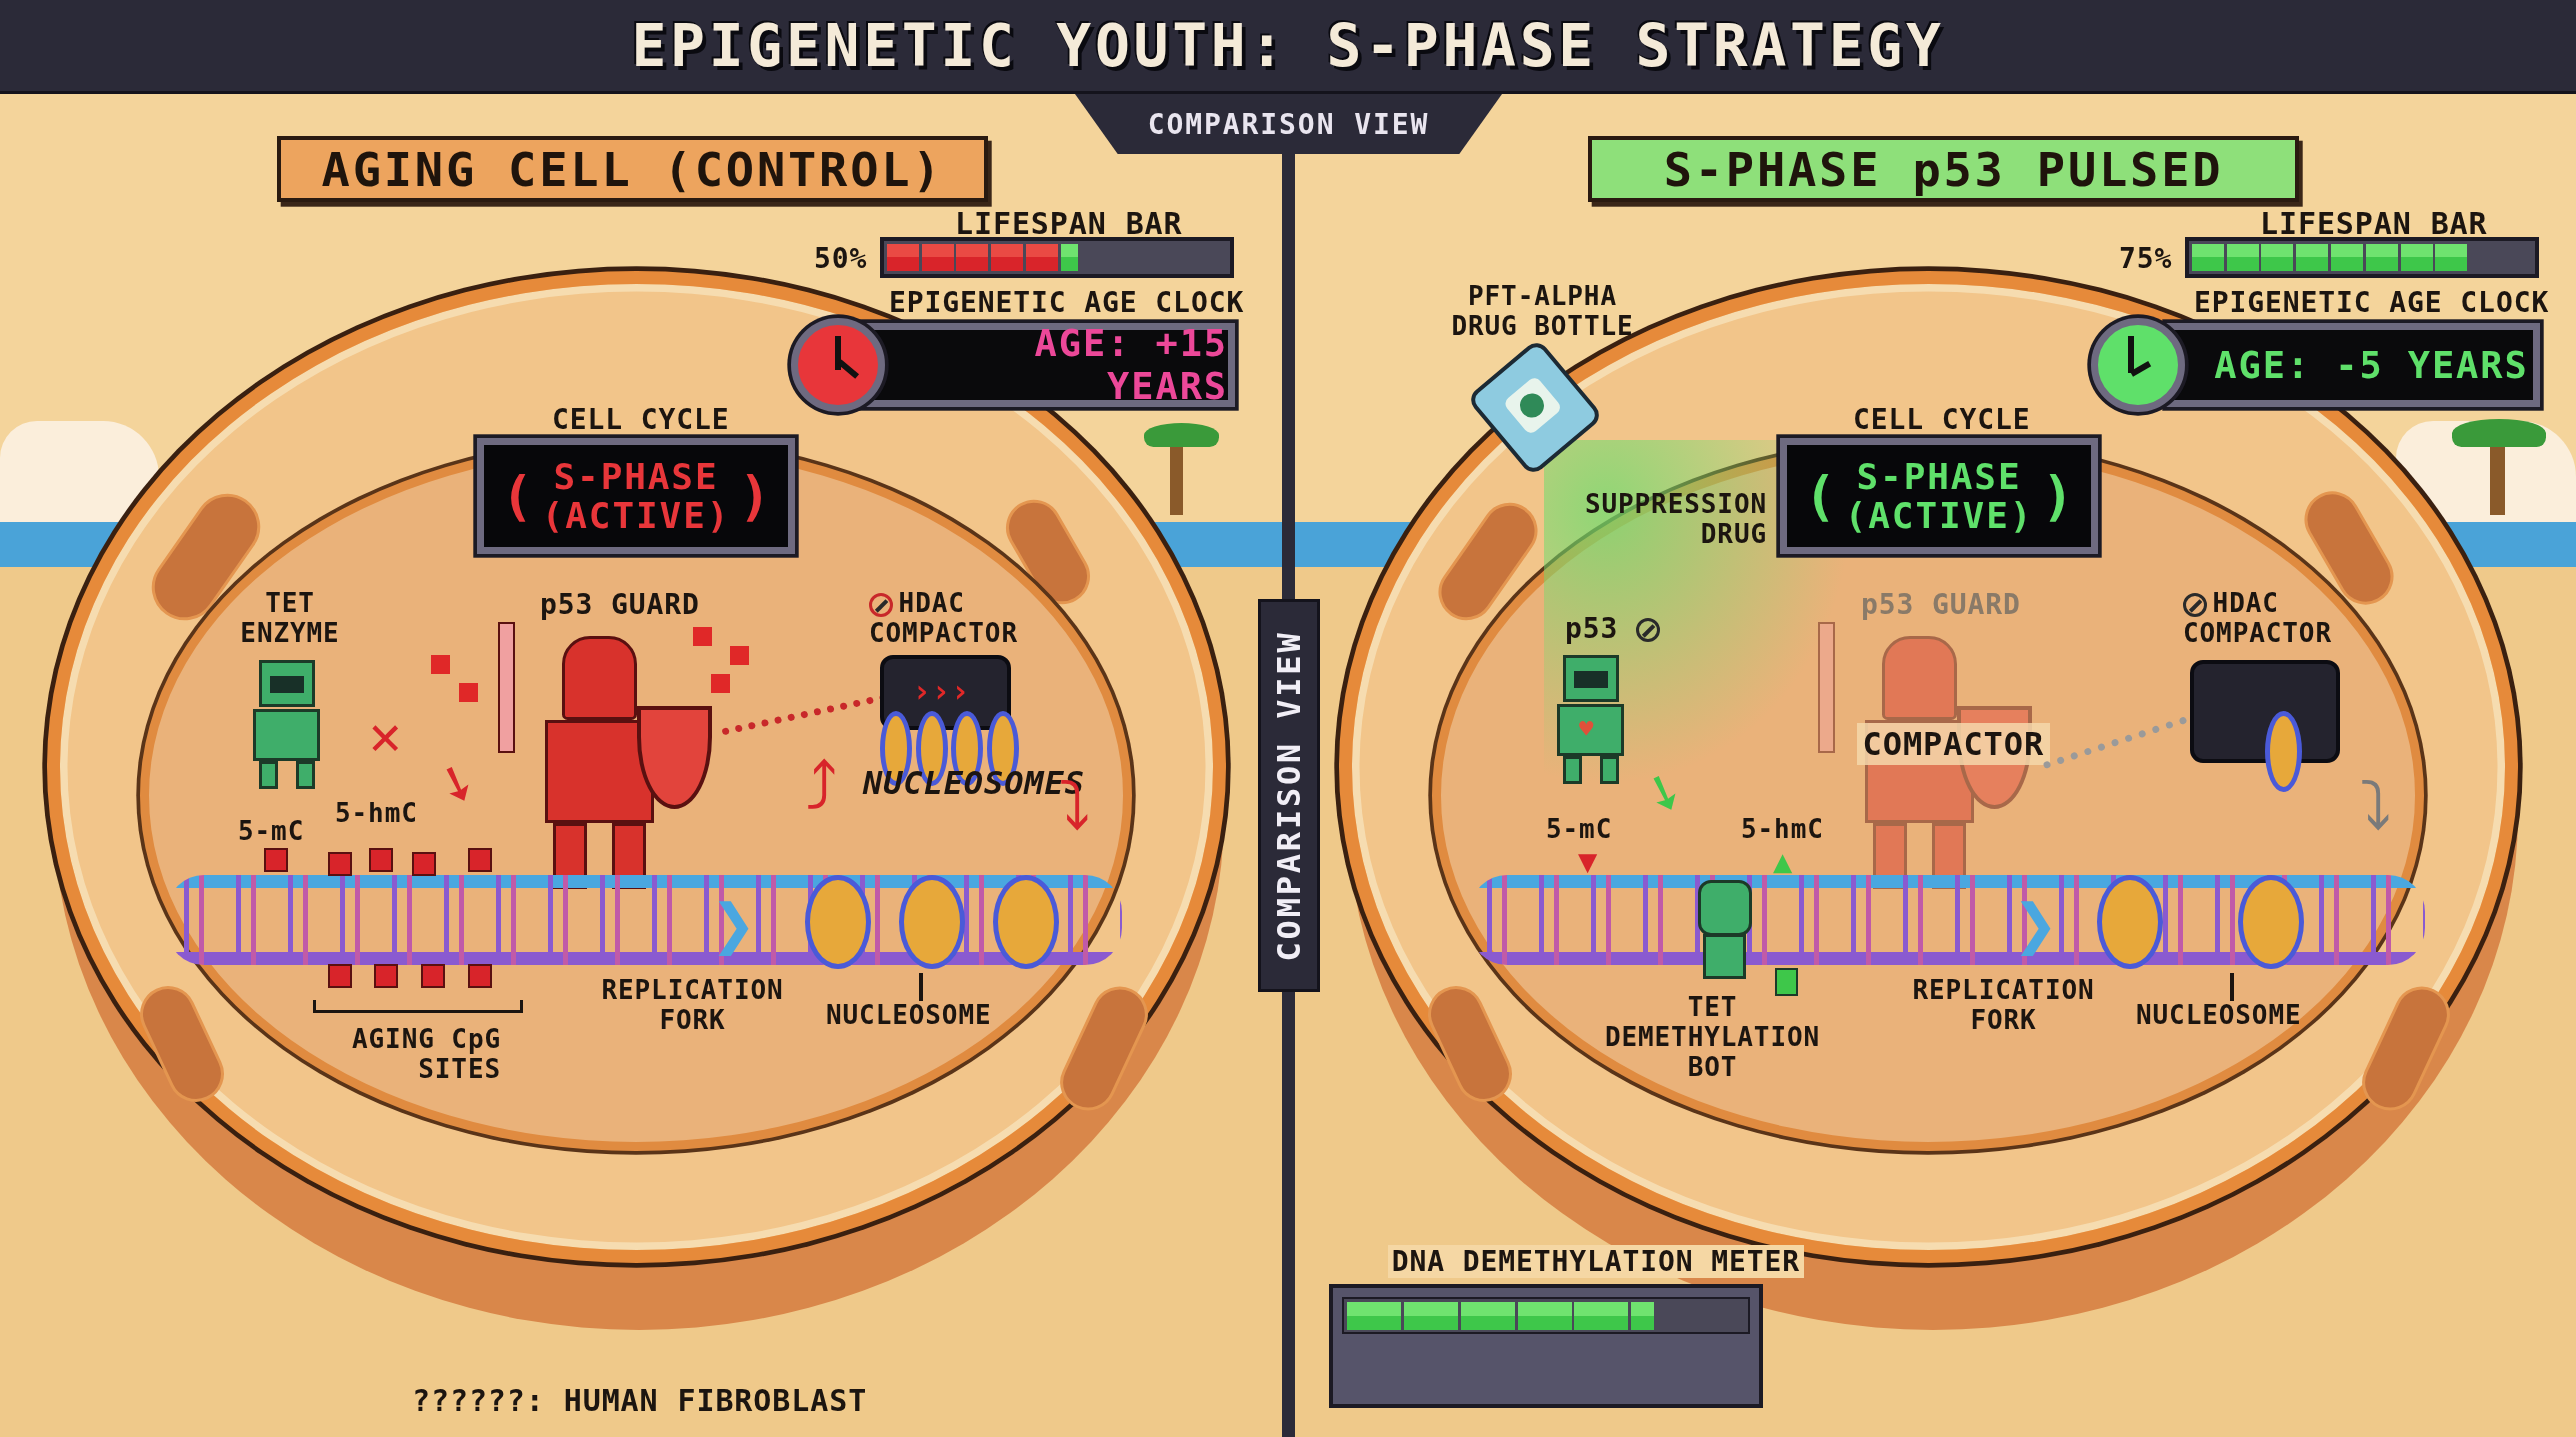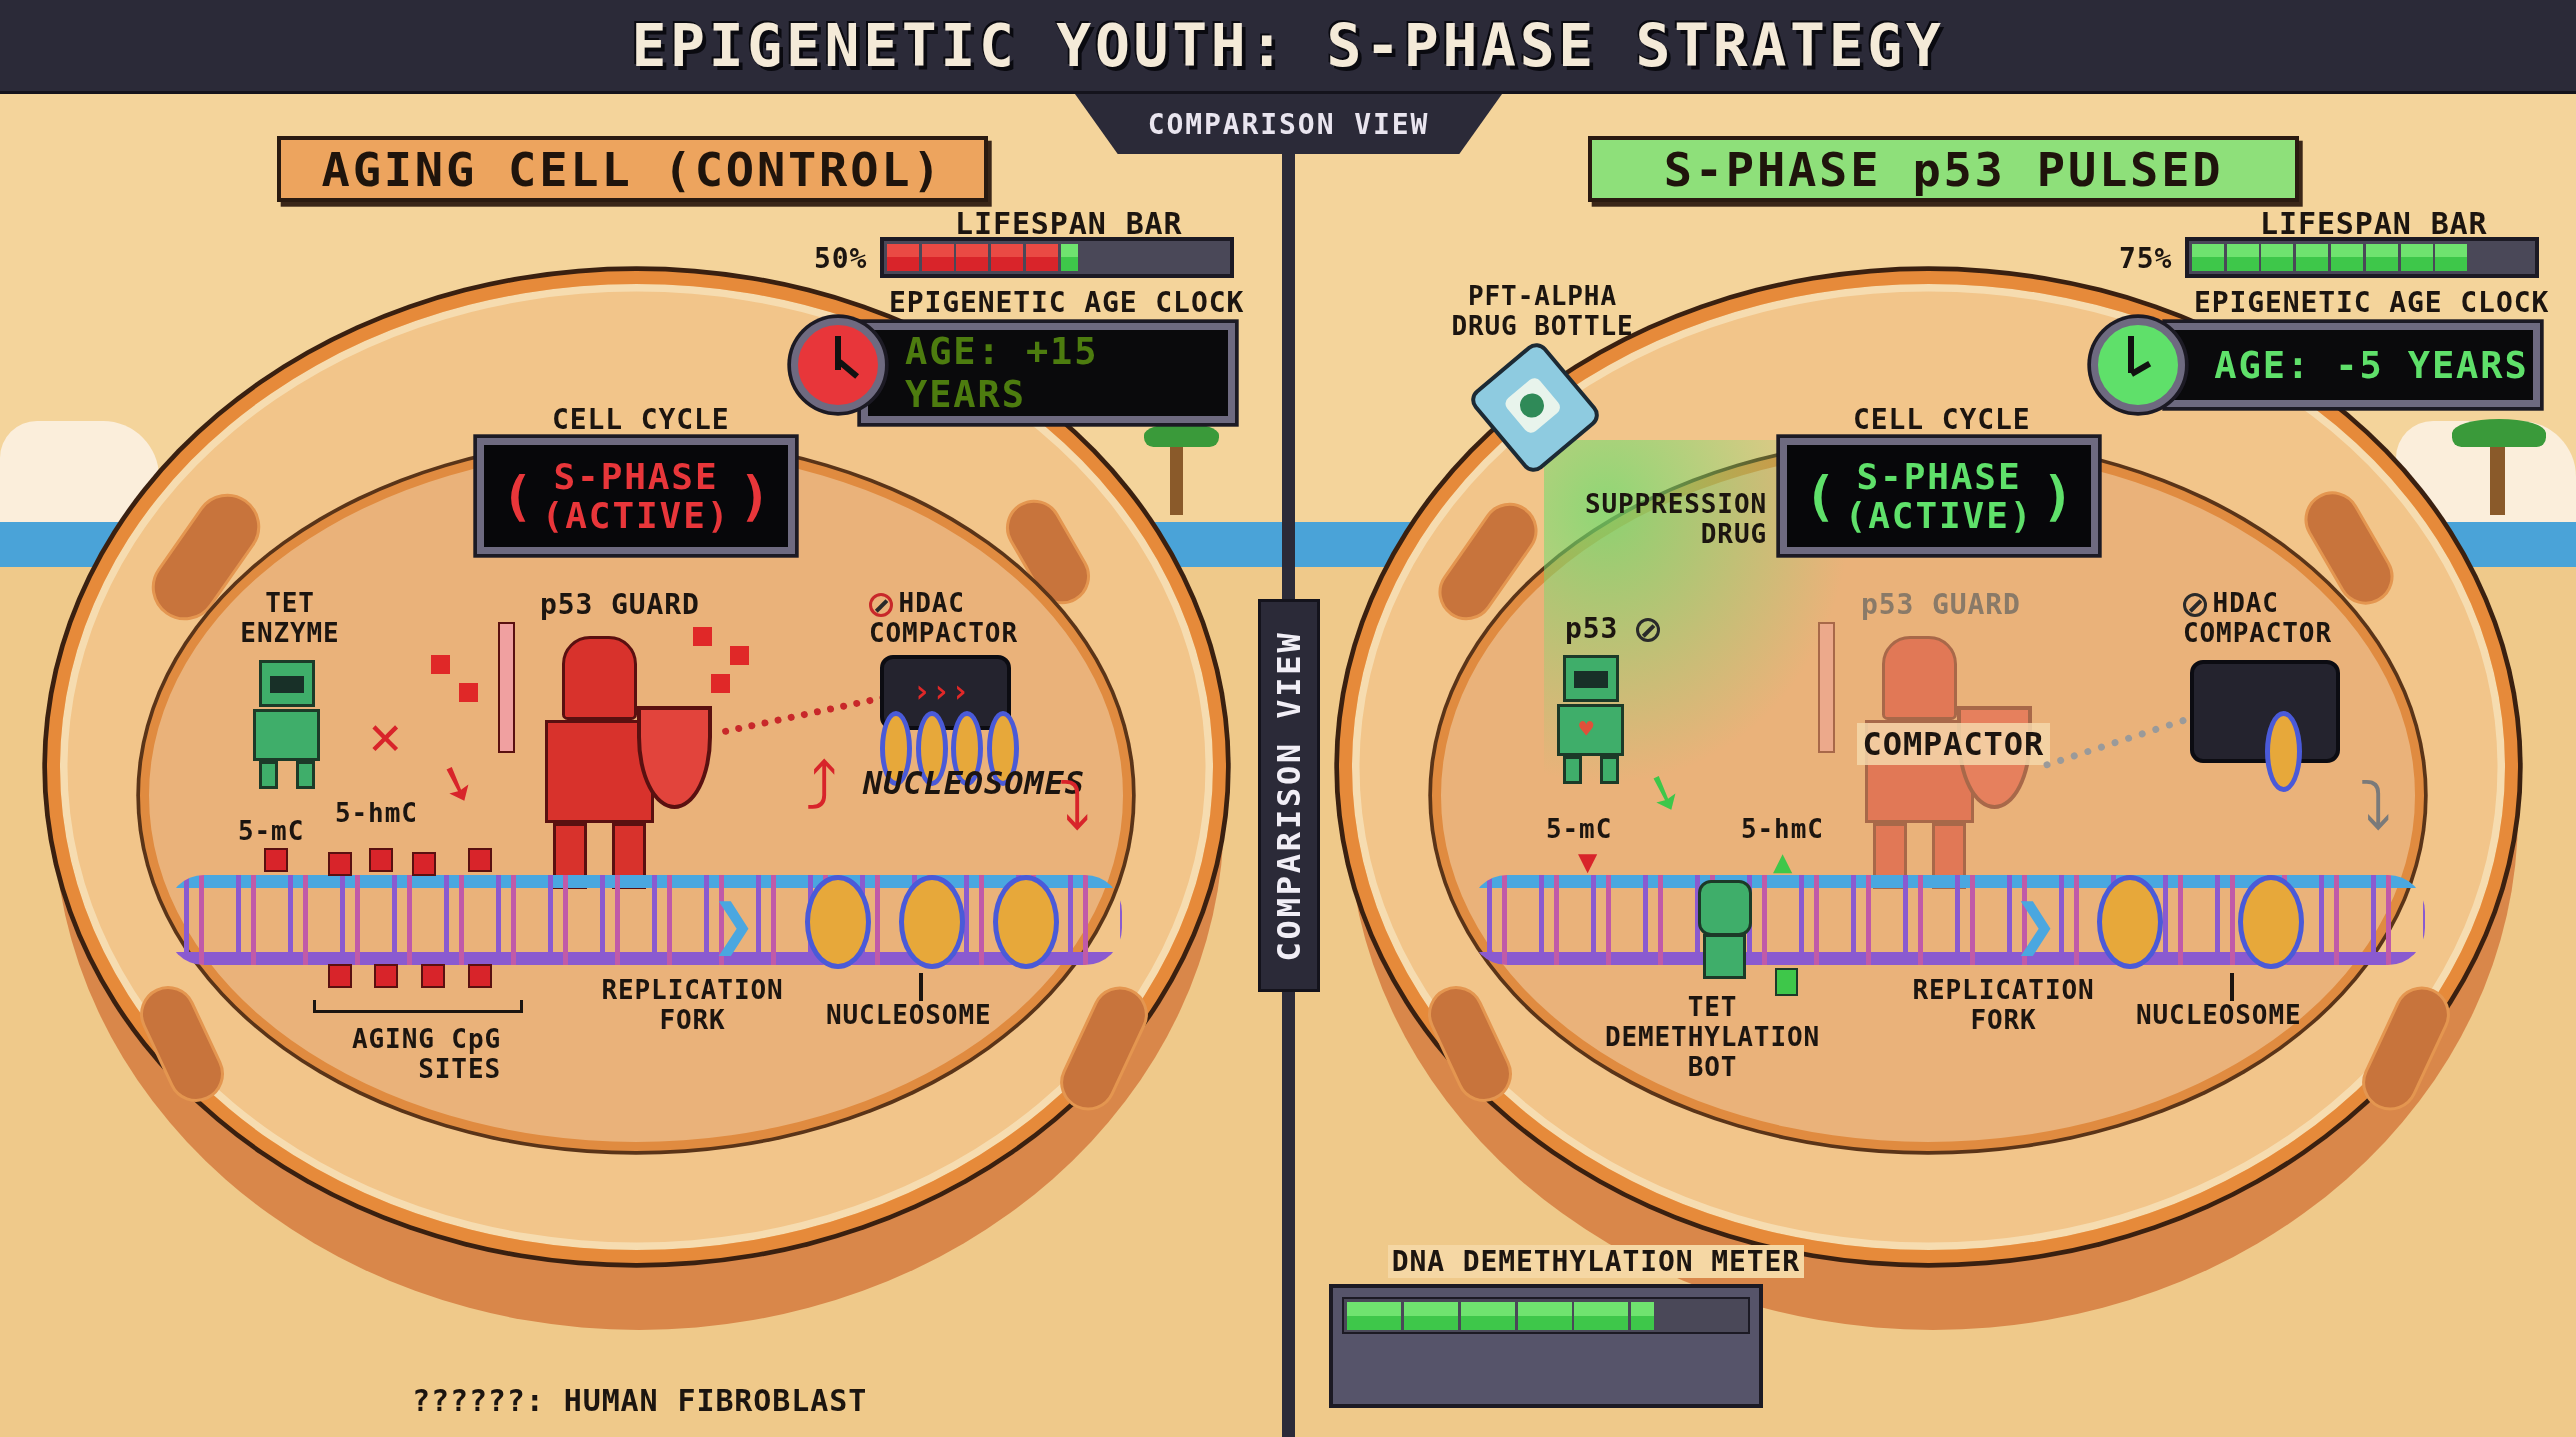--- a/index.html
+++ b/index.html
@@ -175,21 +175,21 @@
   <div class="seg red" style="width:32px;"></div>
   <div class="seg red" style="width:32px;"></div>
   <div class="seg red" style="width:32px;"></div>
   <div class="seg red" style="width:32px;"></div>
   <div class="seg red" style="width:32px;"></div>
   <div class="seg green" style="width:17px;"></div>
   <div class="seg empty"></div>
 </div>
 
 <div class="abs lbl" style="left:889px;top:286px;font-size:28px;">EPIGENETIC AGE CLOCK</div>
-<div class="abs clock-panel" style="left:861px;top:323px;width:374px;height:100px;color:#4d7c0f;">
+<div class="abs clock-panel" style="left:861px;top:323px;width:374px;height:84px;color:#ec4899;text-align:right;">
   <span style="margin-left:37px;">AGE: +15 YEARS</span>
 </div>
 <div class="clock-face" style="left:791px;top:318px;width:94px;height:94px;background:#e8363a;">
   <div class="hand" style="left:37px;top:11.2px;width:5.6px;height:34px;"></div>
   <div class="hand" style="left:39px;top:41px;width:22.5px;height:5.6px;transform:rotate(40deg);"></div>
 </div>
 
 <div class="abs lbl" style="left:552px;top:403px;font-size:28px;">CELL CYCLE</div>
 <div class="abs lcd" style="left:477px;top:438px;width:318px;height:116px;color:#e8363a;">
   <span class="brk">(</span>

